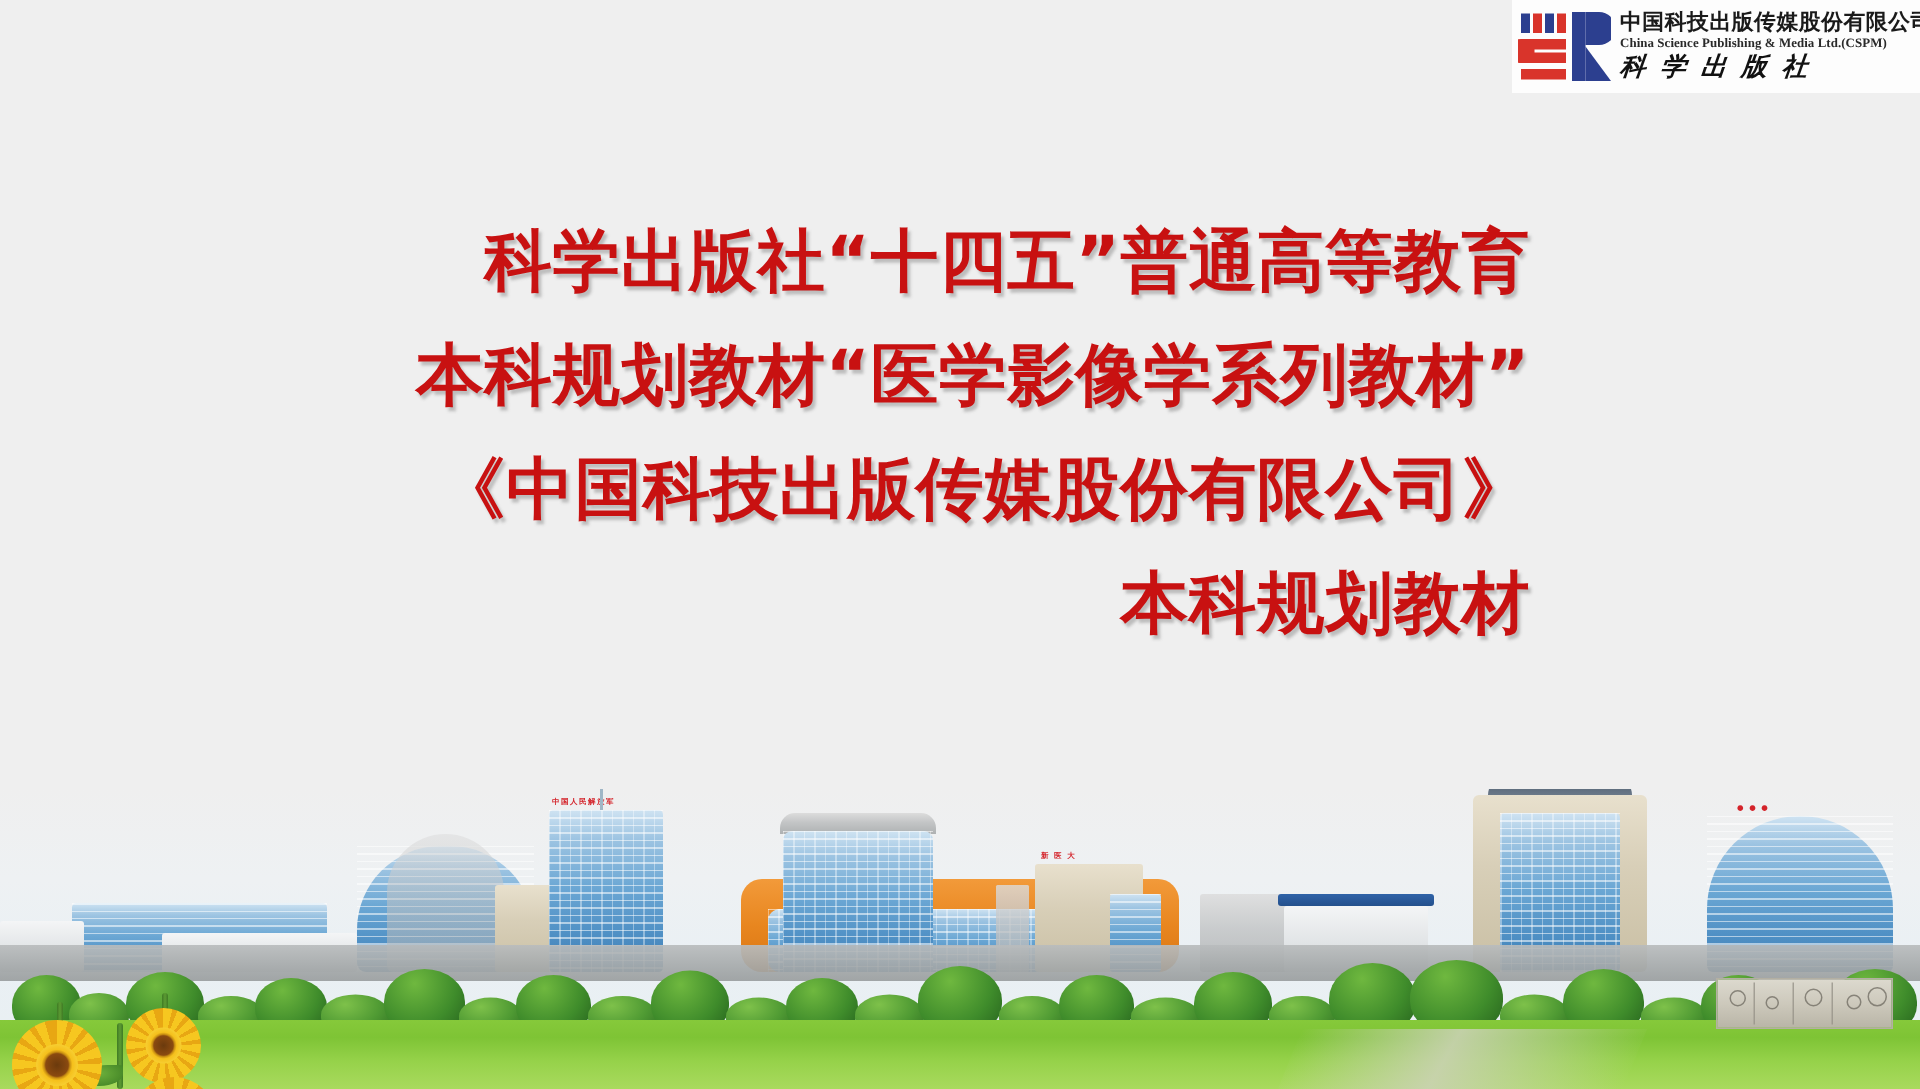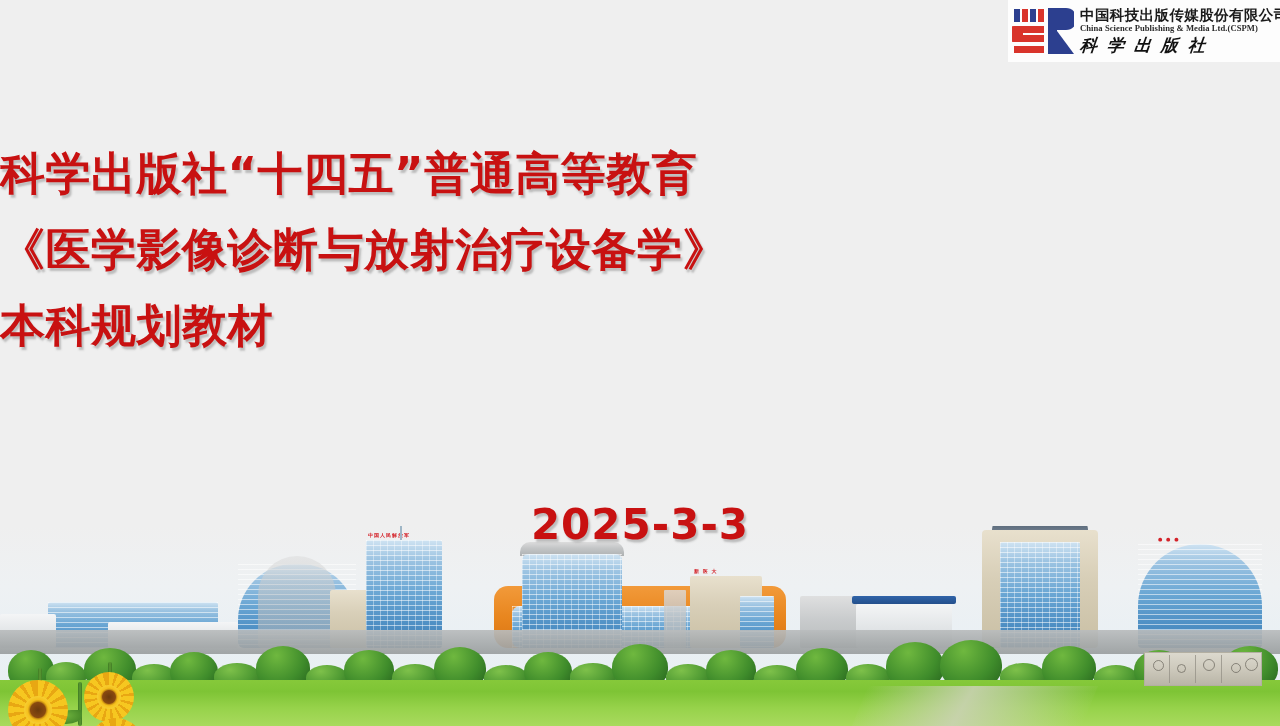--- a/index.html
+++ b/index.html
@@ -43,21 +43,21 @@
     font-size:17px; font-weight:bold; color:#111;
     letter-spacing:10px; line-height:1.15;
     white-space:nowrap; font-style:italic;
     transform:skewX(-6deg); transform-origin:left center;
     margin-top:2px;
   }
 
   
   #title-block {
     position:absolute; left:0; top:136px; width:1020px;
-    text-align:left; z-index:30;
+    text-align:right; z-index:30;
   }
   .t-line {
     font-family:"DejaVu Sans", sans-serif;
     font-weight:bold;
     color:#c81111;
     font-size:45px;
     line-height:76px;
     letter-spacing:0.5px;
     white-space:nowrap;
     text-shadow:2px 3px 2px rgba(120,120,120,0.42);
@@ -310,25 +310,25 @@
       </div>
       <div class="sf" style="left:88px; bottom:8px;">
         <div class="sf-petals" style="left:0; top:0; width:56px; height:56px;"></div>
 
       </div>
     </div>
   </div>
 
   <div id="title-block">
     <div class="t-line">科学出版社“十四五”普通高等教育</div>
-    <div class="t-line">《医学影像诊断与放射治疗设备学》</div>
+    <div class="t-line">本科规划教材“医学影像学系列教材”</div>
+    <div class="t-line">《中国科技出版传媒股份有限公司》</div>
     <div class="t-line">本科规划教材</div>
   </div>
 
-  <div id="date-line">2025-3-3</div>
 
   <div id="logo-box">
     <svg id="logo-mark" viewBox="0 0 124 100">
 
       <rect x="4" y="6" width="12" height="26" fill="#2c3f8f"></rect>
       <rect x="20" y="6" width="12" height="26" fill="#d9342b"></rect>
       <rect x="36" y="6" width="12" height="26" fill="#2c3f8f"></rect>
       <rect x="52" y="6" width="12" height="26" fill="#d9342b"></rect>
 
       <rect x="72" y="4" width="18" height="92" fill="#2c3f8f"></rect>

